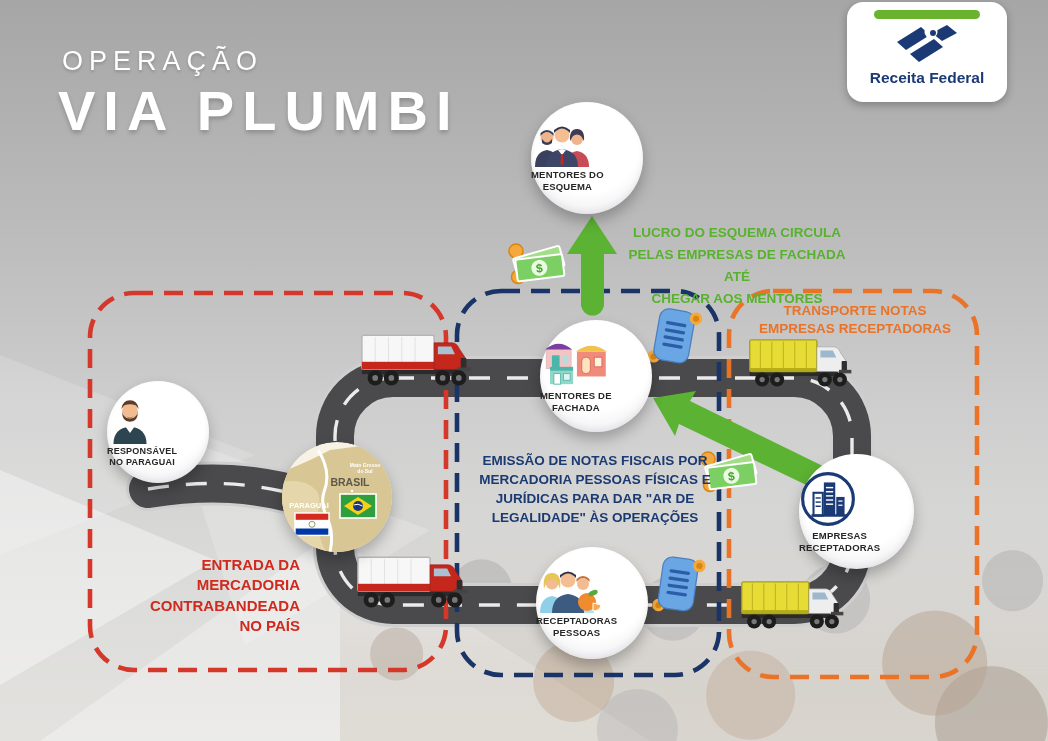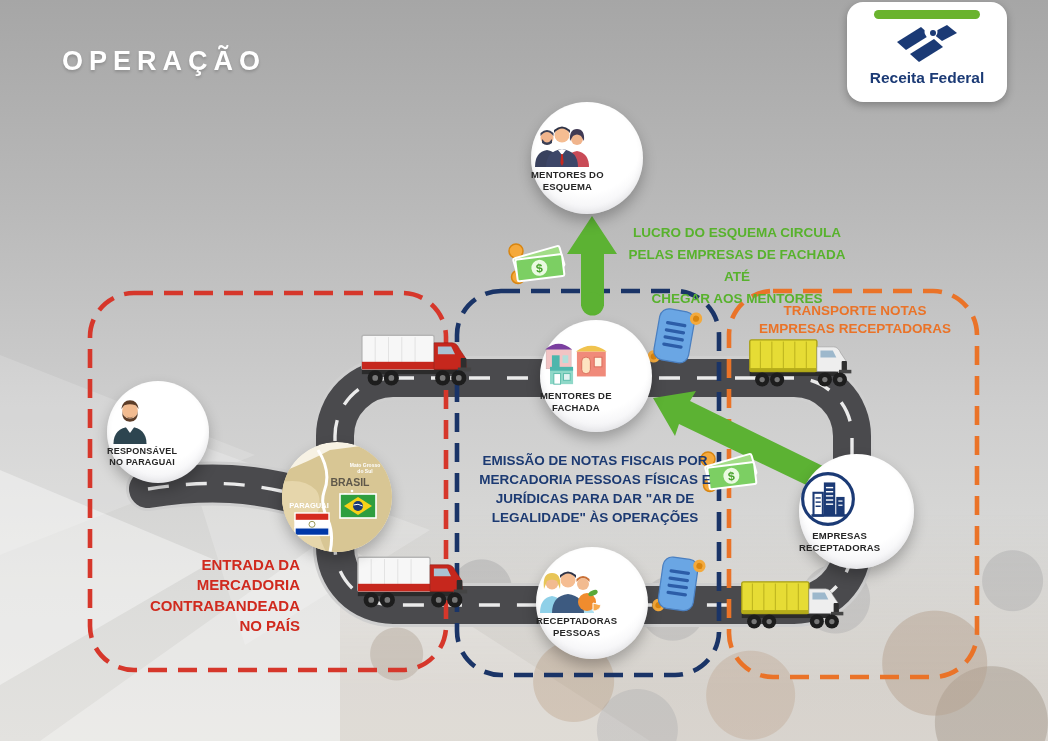--- a/index.html
+++ b/index.html
@@ -19,21 +19,21 @@
       radial-gradient(circle at 47% 42%, rgba(115,115,120,.38) 0 32px, transparent 33px),
       radial-gradient(circle at 58% 80%, rgba(160,115,78,.42) 0 44px, transparent 45px),
       radial-gradient(circle at 70% 38%, rgba(120,120,126,.4) 0 34px, transparent 35px),
       radial-gradient(circle at 84% 66%, rgba(140,100,66,.48) 0 52px, transparent 53px),
       radial-gradient(circle at 95% 30%, rgba(120,120,124,.42) 0 30px, transparent 31px),
       radial-gradient(circle at 92% 92%, rgba(110,88,66,.5) 0 56px, transparent 57px),
       radial-gradient(circle at 42% 95%, rgba(130,130,134,.45) 0 40px, transparent 41px),
       linear-gradient(to bottom, rgba(190,180,168,0) 0%, rgba(170,150,130,.35) 75%);
   }
   
-  .kicker{left:62px;top:46px;color:#fff;font-size:27px;font-weight:700;letter-spacing:6px;
+  .kicker{left:62px;top:46px;color:#fff;font-size:27px;font-weight:400;letter-spacing:6px;
     text-shadow:0 2px 3px rgba(0,0,0,.18);z-index:6;}
   .big-title{left:58px;top:78px;color:#fff;font-size:56px;font-weight:900;letter-spacing:8px;
     text-shadow:0 3px 4px rgba(0,0,0,.2);z-index:6;}
   
   .logo-card{left:847px;top:2px;width:160px;height:100px;background:#fff;border-radius:16px;
     box-shadow:0 3px 8px rgba(0,0,0,.28);z-index:6;display:flex;flex-direction:column;align-items:center;}
   .logo-bar{width:106px;height:9px;border-radius:5px;background:#6ab32e;margin-top:8px;}
   .logo-text{color:#1b3a75;font-weight:700;font-size:15.5px;margin-top:1px;}
   
   .note{z-index:5;font-weight:800;white-space:pre-line;}
@@ -365,20 +365,21 @@
 JURÍDICAS PARA DAR "AR DE
 LEGALIDADE" ÀS OPERAÇÕES</div>
   <div class="abs note note-entry">ENTRADA DA
 MERCADORIA
 CONTRABANDEADA
 NO PAÍS</div>
   <div class="abs note note-transport">TRANSPORTE NOTAS
 EMPRESAS RECEPTADORAS</div>
 
   <div class="abs kicker">OPERAÇÃO</div>
+  <div class="abs big-title">VIA PLUMBI</div>
 
   <div class="abs logo-card">
     <div class="logo-bar"></div>
     <svg width="64" height="46" viewBox="0 0 64 46" style="margin-top:3px">
       <path d="M2 20 L26 5 L35 13 L11 28 Z" fill="#1b3a75"></path>
       <path d="M15 32 L39 17 L48 25 L24 40 Z" fill="#1b3a75"></path>
       <path d="M37 11 L52 3 L62 11 L47 19 Z" fill="#1b3a75"></path>
       <circle cx="36" cy="10" r="6.5" fill="#ffffff"></circle>
       <circle cx="38" cy="11" r="3" fill="#1b3a75"></circle>
     </svg>

